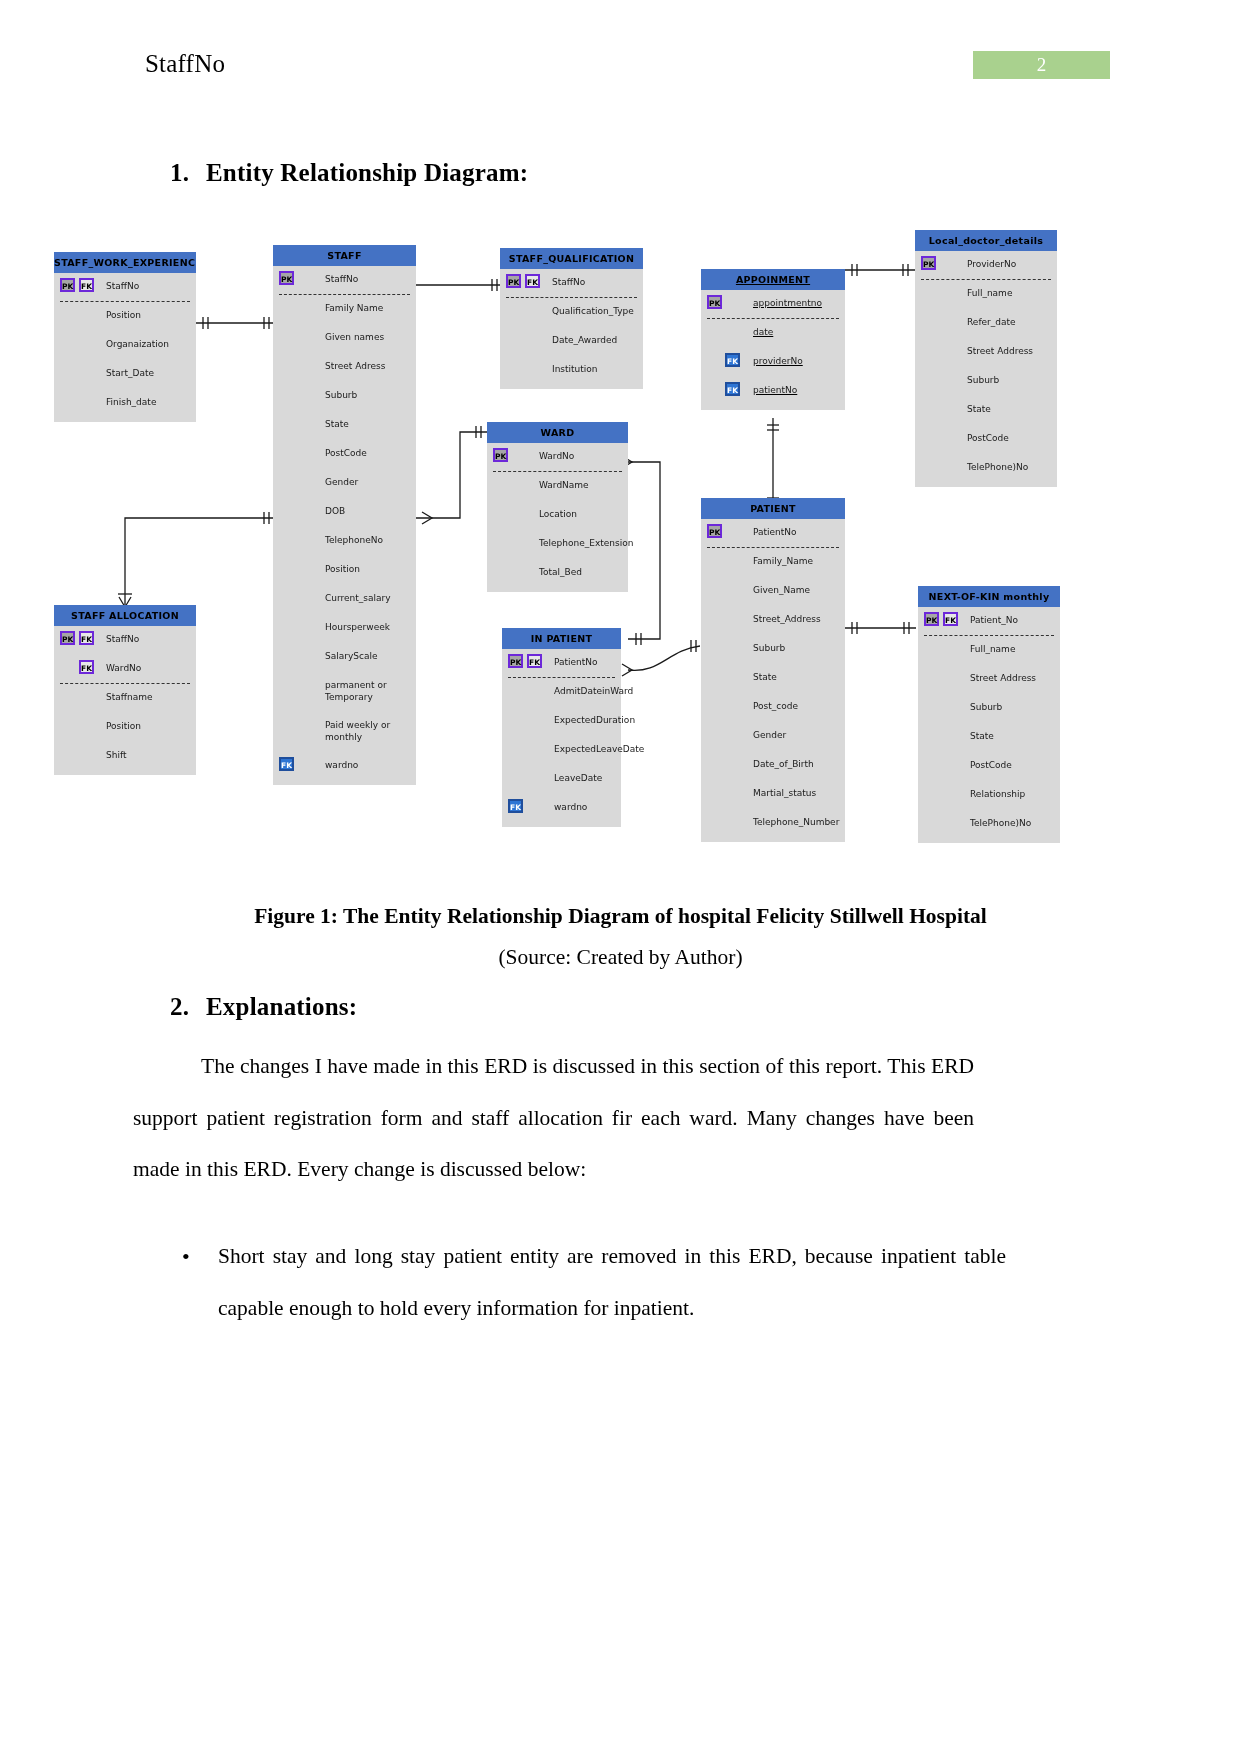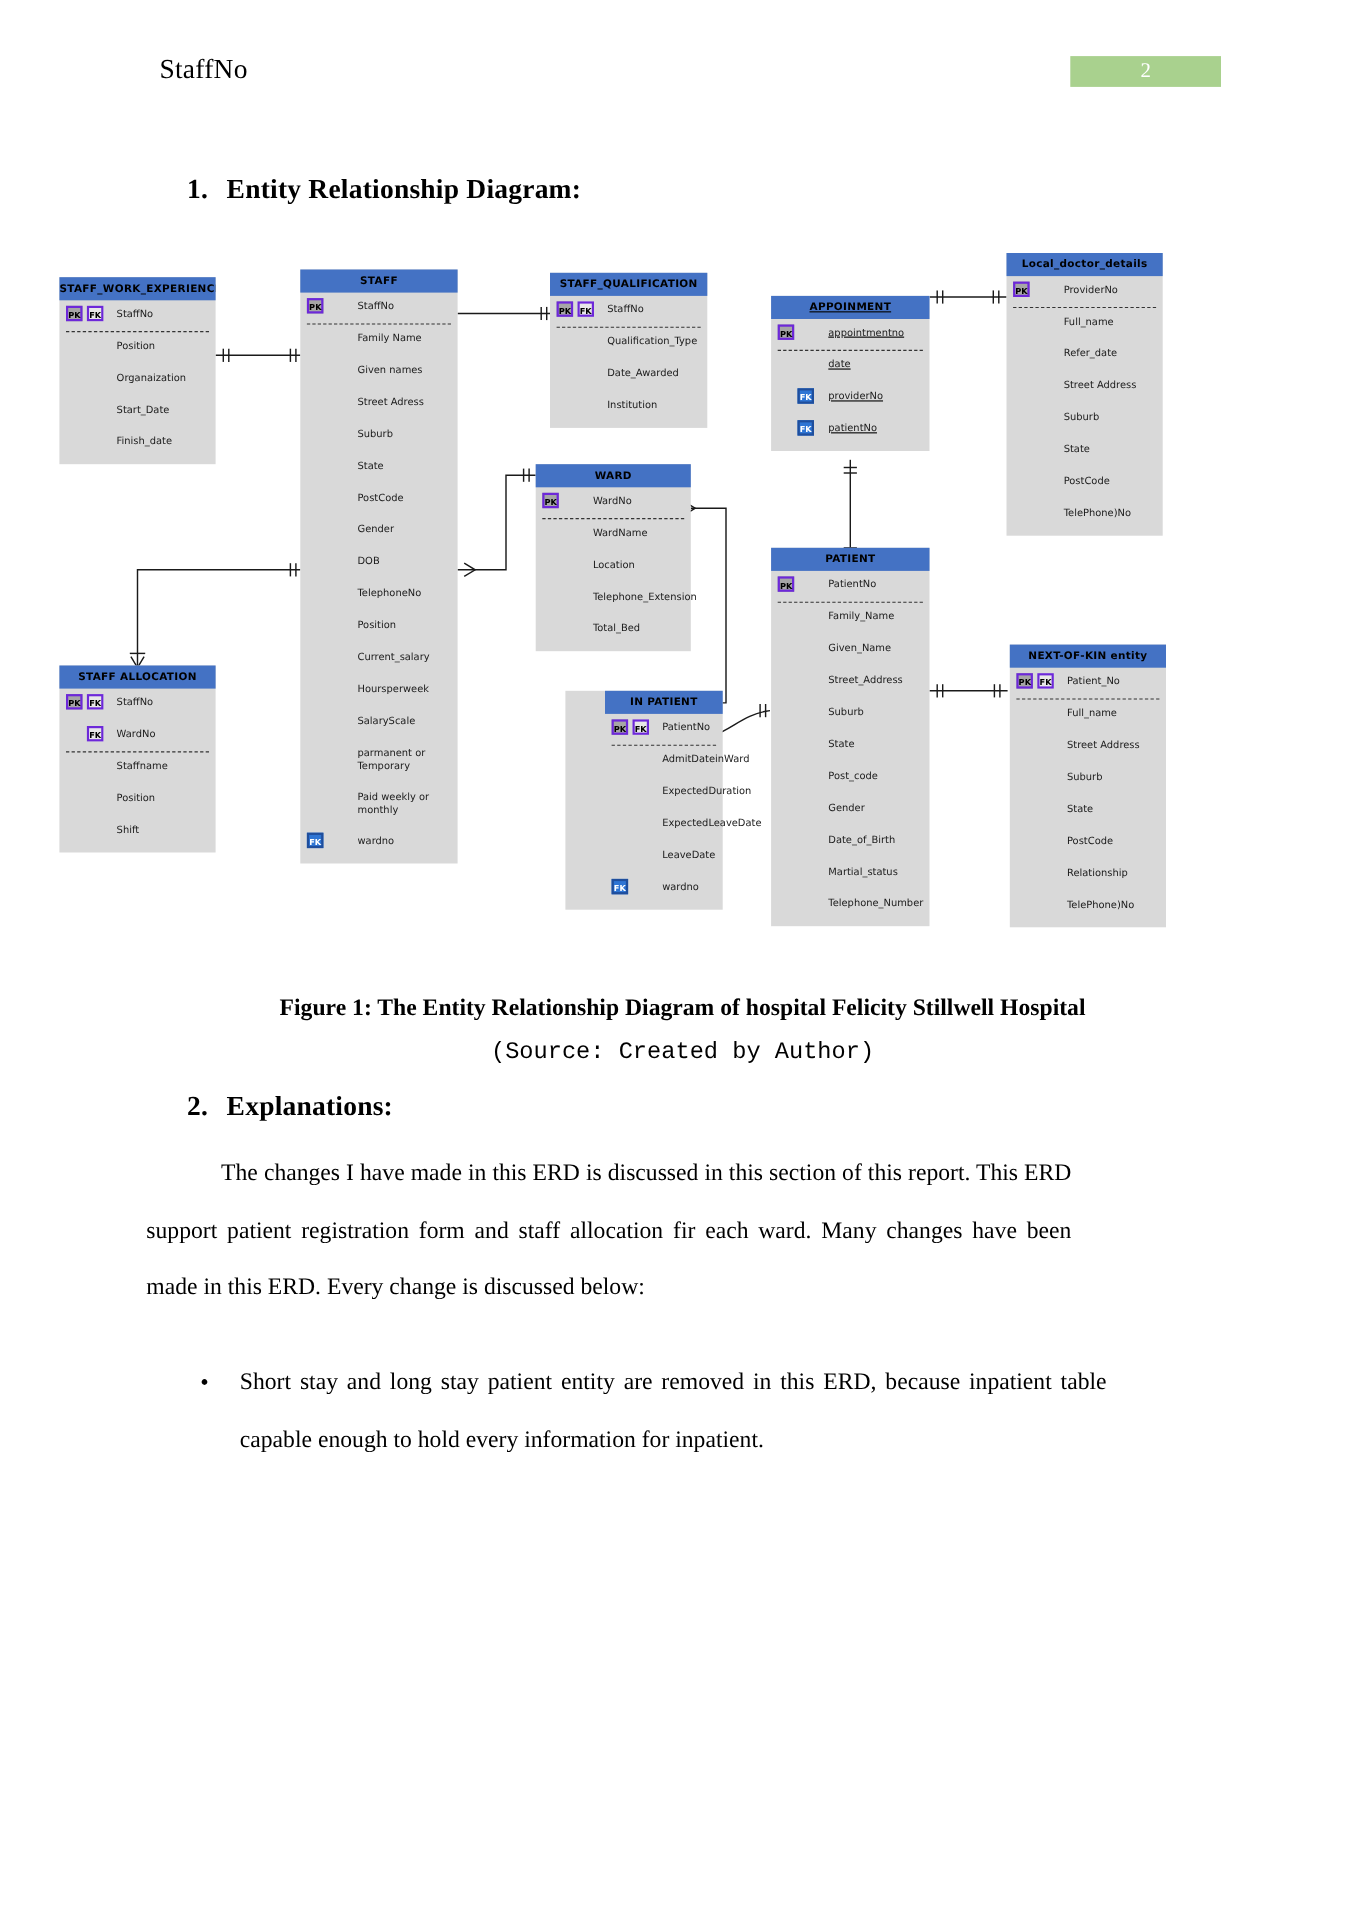--- a/index.html
+++ b/index.html
@@ -121,21 +121,20 @@
     font-weight: bold;
     font-size: 21.5px;
     line-height: 28px;
   }
   .fig-source {
     position: absolute;
     left: 0; width: 1241px;
     text-align: center;
     font-size: 21.5px;
     line-height: 28px;
-    font-family: Liberation Mono, monospace;
   }
 
   
   .para {
     position: absolute;
     font-size: 21.5px;
     line-height: 51.5px;
     text-align: justify;
     text-justify: inter-word;
   }
@@ -385,21 +384,21 @@
         </div>
       <div class="attr">
           <span class="aname">Telephone_Extension</span>
         </div>
       <div class="attr">
           <span class="aname">Total_Bed</span>
         </div>
     </div>
   </div>
 
-  <div class="entity" style="left:514px; top:406px; width:143px;padding-left:36px;">
+  <div class="entity" style="left:502px; top:406px; width:119px;">
     <div class="ent-title">IN PATIENT</div>
     <div class="ent-body">
       <div class="attr key-sep">
         <span class="badges">
             <span class="badge pk">PK</span>
             <span class="badge fk">FK</span>
           </span>
         <span class="aname">PatientNo</span>
       </div>
       <div class="attr">
@@ -519,21 +518,21 @@
       <div class="attr">
           <span class="aname">PostCode</span>
         </div>
       <div class="attr">
           <span class="aname">TelePhone)No</span>
         </div>
     </div>
   </div>
 
   <div class="entity" style="left:918px; top:364px; width:142px;">
-    <div class="ent-title">NEXT-OF-KIN entity</div>
+    <div class="ent-title">NEXT-OF-KIN monthly</div>
     <div class="ent-body">
       <div class="attr key-sep">
         <span class="badges">
             <span class="badge pk">PK</span>
             <span class="badge fk">FK</span>
           </span>
         <span class="aname">Patient_No</span>
       </div>
       <div class="attr">
           <span class="aname">Full_name</span>

